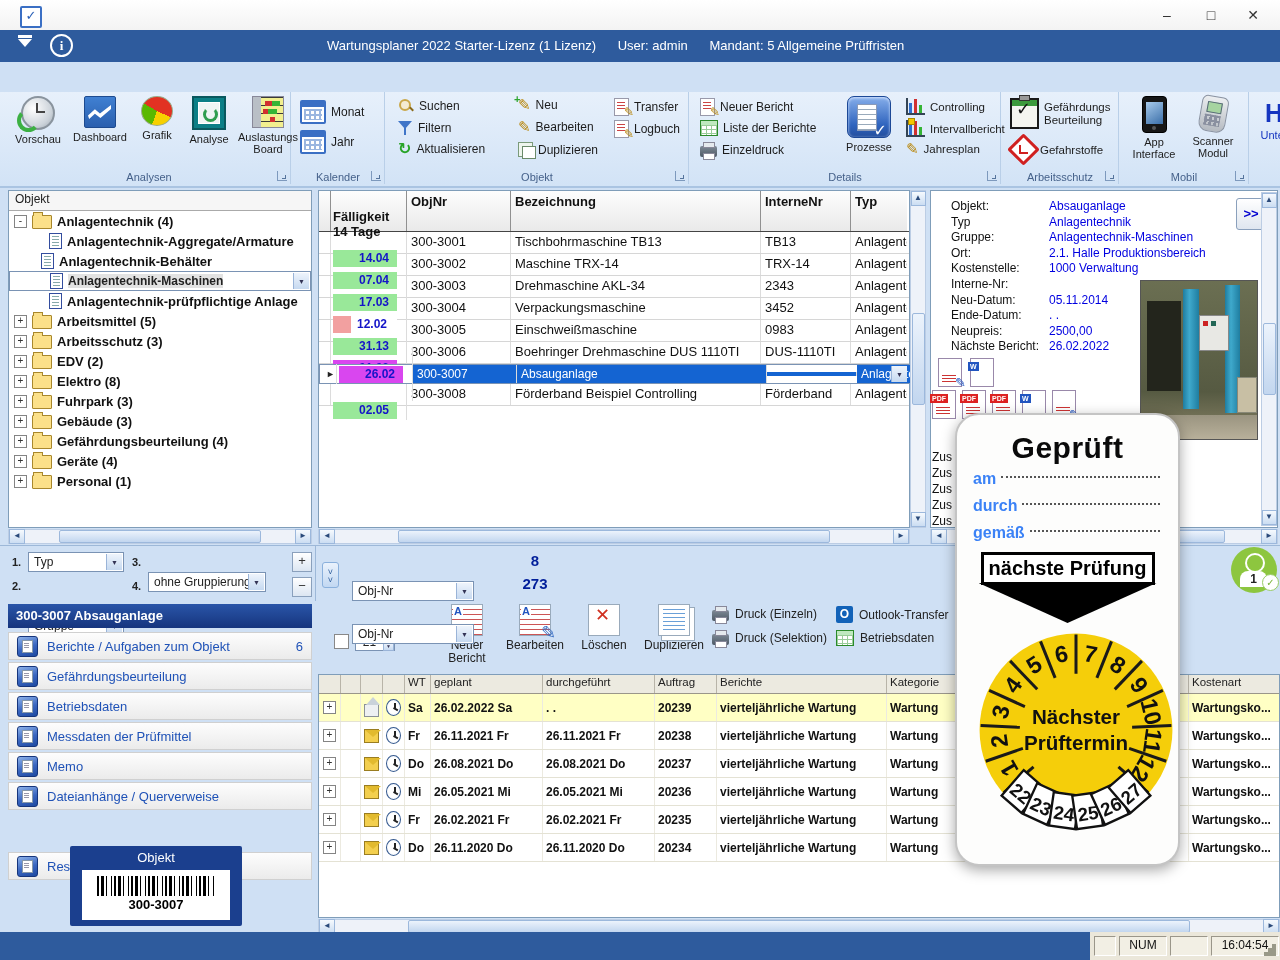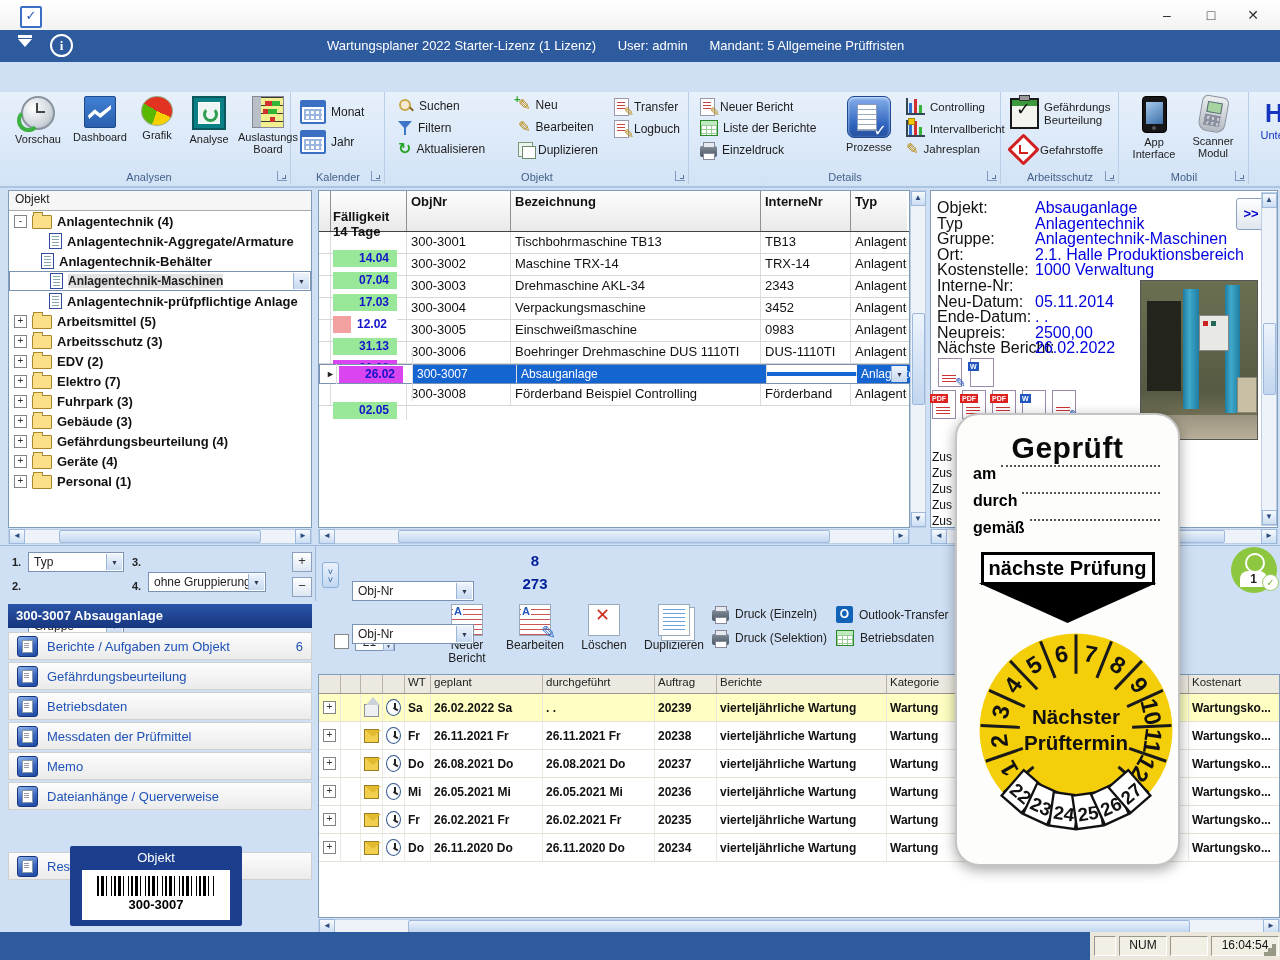--- a/index.html
+++ b/index.html
@@ -119,21 +119,21 @@
   .duebox.yellow{background:#d946ef}
   .duebox.red{background:linear-gradient(90deg,#f2a0a0 0 18px,#fff 18px);text-align:left;padding-left:24px}
   .mrow.sel .mc:not(.w-due):not(.w-g){background:#1464d2;color:#fff}
   
   .sbh{display:flex;justify-content:space-between;align-items:center;background:#eef2f9;border:1px solid #bccde4;box-sizing:border-box}
   .sbv{display:flex;flex-direction:column;justify-content:space-between;align-items:center;background:#eef2f9;border:1px solid #bccde4;box-sizing:border-box}
   .sbb{width:14px;height:13px;background:linear-gradient(#f6fafe,#cbddf2);border:1px solid #9cb8dc;color:#2a4a7a;font-size:8px;line-height:12px;text-align:center;flex:none}
   .sbt{background:linear-gradient(#ecf3fc,#c2d6ef);border:1px solid #9cb8dc;border-radius:2px}
   
   #detailpanel{left:930px;top:190px;width:348px;height:338px;background:#fff;border:1px solid #7f9db9;box-sizing:border-box;overflow:hidden}
-  .dfrow{position:absolute;left:6px;width:330px;height:16px;font-size:16px;white-space:nowrap}
+  .dfrow{position:absolute;left:20px;width:330px;height:16px;font-size:12px;white-space:nowrap}
   .dfl{display:inline-block;width:98px;color:#111}
   .dfv{color:#0000e0}
   #expandbtn{left:1236px;top:198px;width:28px;height:30px;background:linear-gradient(#ffffff,#dfe6ef);border:1px solid #8aa0bc;border-radius:3px;color:#0000d0;font-weight:bold;font-size:13px;text-align:center;line-height:30px}
   #photo{left:1140px;top:280px;width:116px;height:158px;background:linear-gradient(#6b6f52,#565a42 70%,#8a8468);border:1px solid #555;overflow:hidden}
   .ph{position:absolute}
   #zuslist{left:932px;top:450px;width:24px}
   .zus{font-size:12px;color:#111;height:16px}
   #attach1{left:938px;top:358px;display:flex;gap:8px}
   #attach2{left:932px;top:390px;display:flex;gap:6px}
   .docico{width:22px;height:27px;background:#fff;border:1px solid #98a;position:relative}
@@ -202,21 +202,21 @@
   .i-envc{width:17px;height:12px;background:#f3cf4e;border:1px solid #9a7d20;position:relative}
   .i-envc::before{content:"";position:absolute;left:0;top:0;border-left:8px solid transparent;border-right:8px solid transparent;border-top:7px solid #e2ba2e}
   .i-envo{width:17px;height:11px;background:#eef0f2;border:1px solid #8a9098;position:relative;margin-top:6px}
   .i-envo::before{content:"";position:absolute;left:1px;top:-8px;border-left:7px solid transparent;border-right:7px solid transparent;border-bottom:8px solid #cad2da}
   .i-clkm{width:15px;height:15px;border-radius:50%;background:radial-gradient(#fff 55%,#dbe6f4);border:1px solid #35598e;position:relative}
   .i-clkm::before{content:"";position:absolute;left:7px;top:3px;width:2px;height:5px;background:#222}
   .i-clkm::after{content:"";position:absolute;left:7px;top:7px;width:5px;height:2px;background:#222;transform-origin:0 0;transform:rotate(30deg)}
   
   #sticker{left:955px;top:413px;width:225px;height:453px;background:#fdfdfc;border:2px solid #c4c4c4;border-radius:24px;box-shadow:0 4px 14px rgba(0,0,0,.35);z-index:60;box-sizing:border-box;padding:16px 16px 0;overflow:hidden}
   #sticker .title{font-size:30px;font-weight:bold;color:#0a0a0a;text-align:center;letter-spacing:.5px}
-  .sline{display:flex;align-items:flex-start;height:27px;font-size:16px;font-weight:bold;color:#000000}
+  .sline{display:flex;align-items:center;height:27px;font-size:16px;font-weight:bold;color:#3b82f6}
   .lead{flex:1;border-bottom:2px dotted #555;margin:0 2px 4px 5px}
   #nextbox{margin:6px auto 0;width:168px;border:3px solid #000;background:#fff;font-size:20px;font-weight:bold;text-align:center;padding:2px 0;position:relative;z-index:2}
   #nextarrow{margin:-2px auto 0;width:178px;height:40px;background:#000;clip-path:polygon(0 0,100% 0,50% 100%)}
   #badgewrap{margin:4px auto 0;width:206px;height:206px}
   
   #statusbar{left:0;top:932px;width:1280px;height:28px;background:#2e5b9d}
   #statusright{position:absolute;right:0;top:0;width:190px;height:28px;background:#ebe7da;display:flex;align-items:center;gap:3px;padding-left:4px;box-sizing:border-box}
   .stbox{height:18px;background:#f2efe4;border:1px solid;border-color:#9a968a #fff #fff #9a968a;font-size:12px;color:#111;line-height:17px;text-align:center}
   #grip{position:absolute;right:2px;bottom:2px;width:4px;height:4px;background:#998;box-shadow:-4px 4px 0 #998,0 4px 0 #998,-8px 8px 0 #998,-4px 8px 0 #998,0 8px 0 #998;transform:translate(-2px,-10px)}
 </style>
@@ -425,21 +425,21 @@
         <span class="tlabel">Arbeitsschutz  (3)</span>
       </div>
       <div class="trow" style="padding-left: 5px;">
         <span class="expbox">+</span>
         <span class="fold"></span>
         <span class="tlabel">EDV  (2)</span>
       </div>
       <div class="trow" style="padding-left: 5px;">
         <span class="expbox">+</span>
         <span class="fold"></span>
-        <span class="tlabel">Elektro  (7)</span>
+        <span class="tlabel">Elektro  (8)</span>
       </div>
       <div class="trow" style="padding-left: 5px;">
         <span class="expbox">+</span>
         <span class="fold"></span>
         <span class="tlabel">Fuhrpark  (3)</span>
       </div>
       <div class="trow" style="padding-left: 5px;">
         <span class="expbox">+</span>
         <span class="fold"></span>
         <span class="tlabel">Gebäude  (3)</span>

